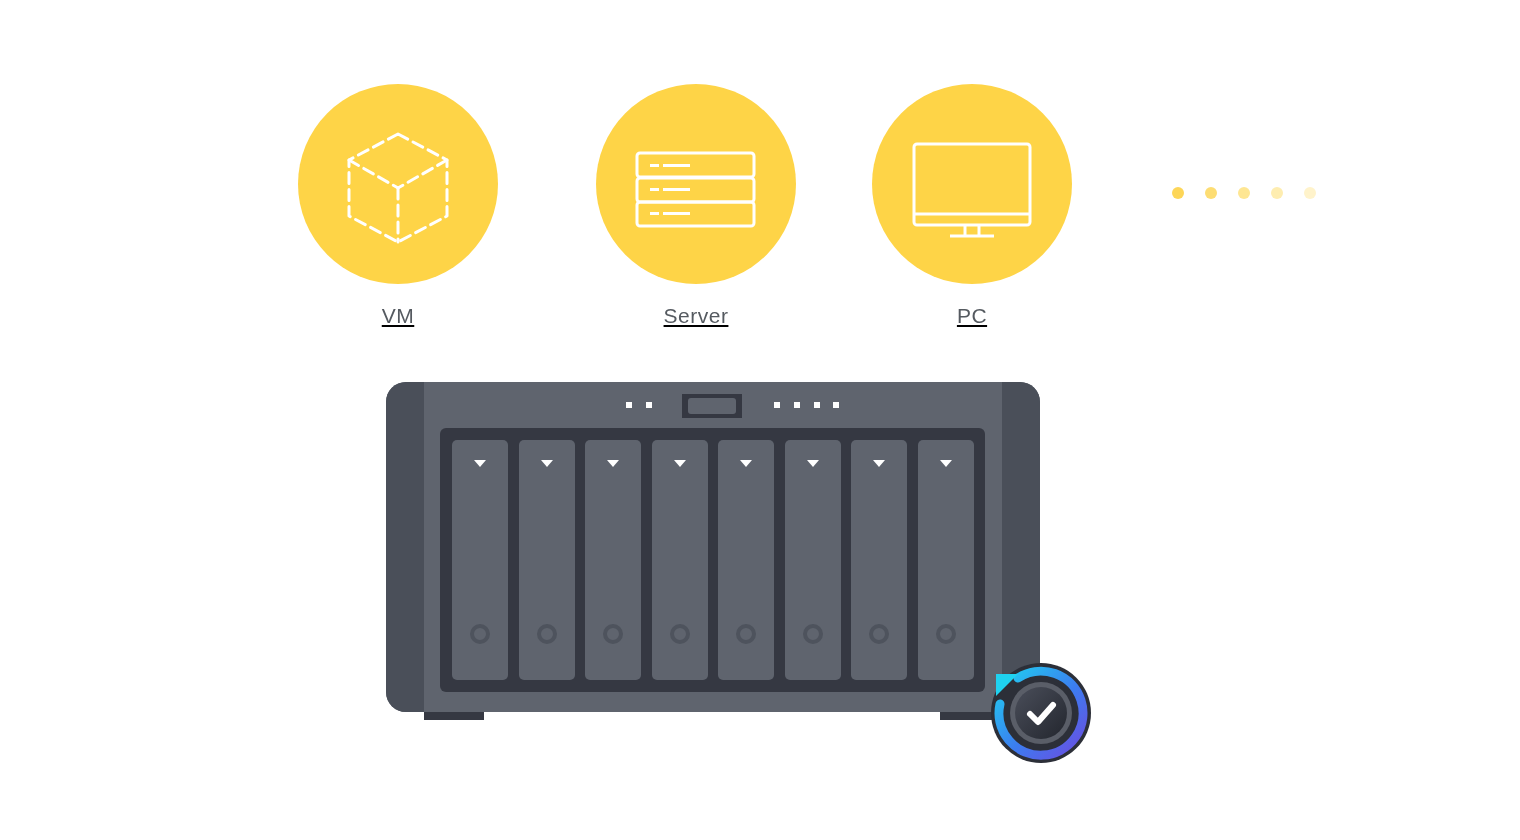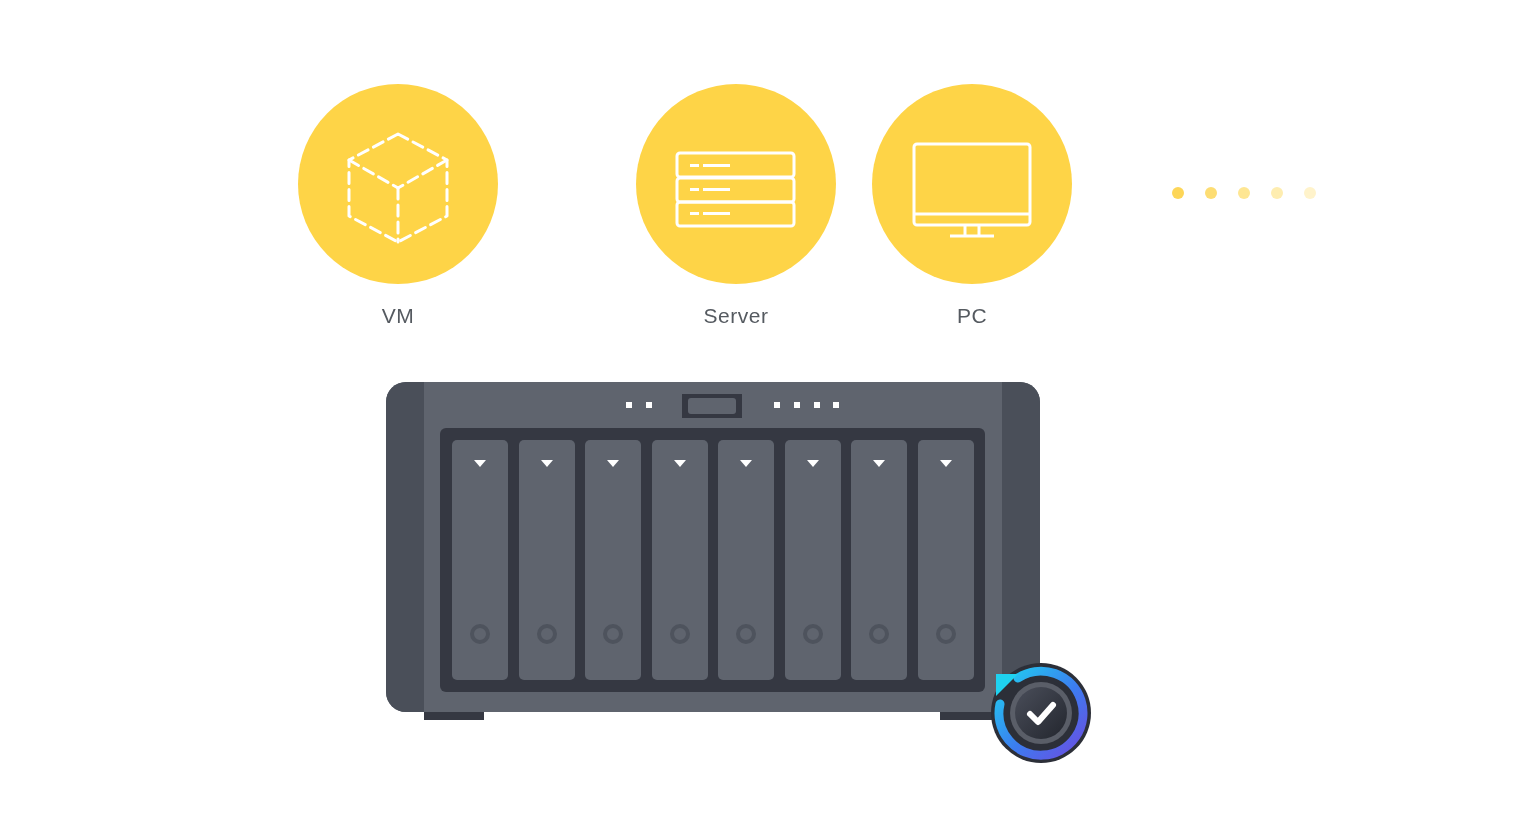--- a/index.html
+++ b/index.html
@@ -1,18 +1,18 @@
 <!DOCTYPE html>
 <html><head>
 <meta charset="utf-8">
 <style>
   html, body { margin:0; padding:0; }
   body { width:1520px; height:840px; background:#ffffff; position:relative; overflow:hidden;
          font-family:"Liberation Sans", "DejaVu Sans", sans-serif; }
-  .source { position:absolute; top:84px; width:200px; text-align:center; }
+  .source { position:absolute; top:84px; width:200px; text-align:center;text-decoration:underline; }
   .circle { width:200px; height:200px; border-radius:50%; background:#FED447; position:relative; }
   .circle svg { position:absolute; left:0; top:0; }
   .label { margin-top:20px; font-size:21px; color:#555a60; letter-spacing:0.5px; }
   .dots { position:absolute; left:1172px; top:187px; display:flex; gap:21px; }
   .dot { width:12px; height:12px; border-radius:50%; }
   .nas { position:absolute; left:386px; top:382px; width:654px; height:330px; }
   .nas-body { position:absolute; left:0; top:0; width:654px; height:330px; background:#5F646E; border-radius:20px; overflow:hidden; }
   .side-l { position:absolute; left:0; top:0; width:38px; height:330px; background:#4A4F59; }
   .side-r { position:absolute; right:0; top:0; width:38px; height:330px; background:#4A4F59; }
   .foot { position:absolute; top:330px; width:60px; height:8px; background:#353842; }
@@ -36,21 +36,21 @@
       <g fill="none" stroke="#ffffff" stroke-width="3" stroke-dasharray="11 6" stroke-linecap="round" stroke-linejoin="round">
         <path d="M100 50 L149 76 L149 132 L100 158 L51 132 L51 76 Z"></path>
         <path d="M51 76 L100 104 L149 76"></path>
         <path d="M100 104 L100 158"></path>
       </g>
     </svg>
   </div>
   <div class="label">VM</div>
 </div>
 
-<div class="source" style="left:636px">
+<div class="source" style="left:596px">
   <div class="circle">
     <svg width="200" height="200" viewBox="0 0 200 200">
       <g fill="none" stroke="#ffffff" stroke-width="3">
         <rect x="41" y="69" width="117" height="24" rx="3"></rect>
         <rect x="41" y="94" width="117" height="24" rx="3"></rect>
         <rect x="41" y="118" width="117" height="24" rx="3"></rect>
       </g>
       <g fill="#ffffff">
         <rect x="54" y="80" width="9" height="3"></rect>
           <rect x="67" y="80" width="27" height="3"></rect>

